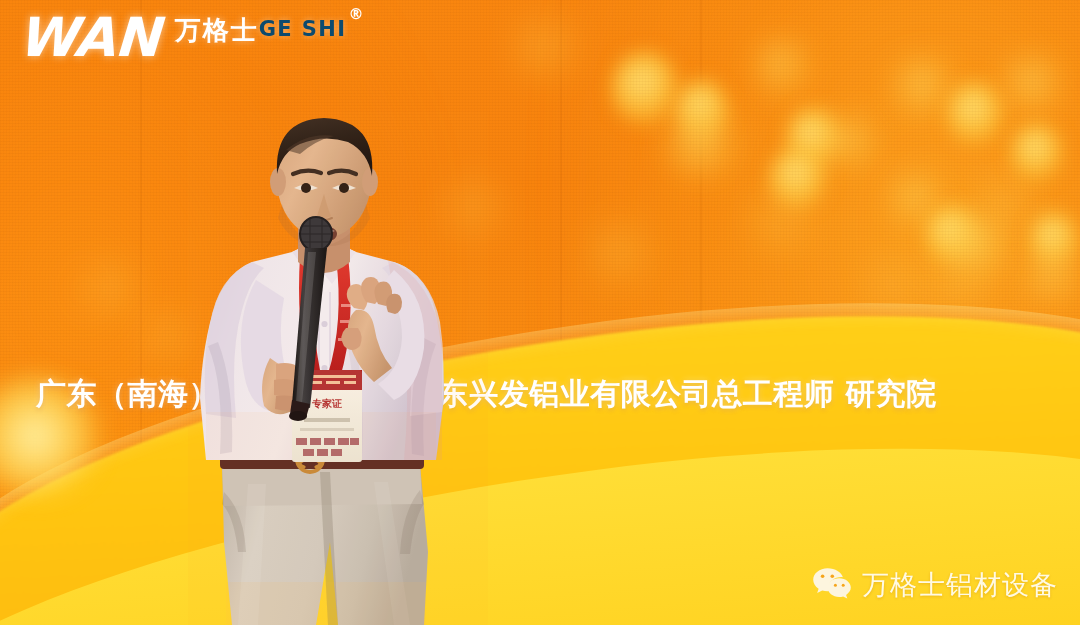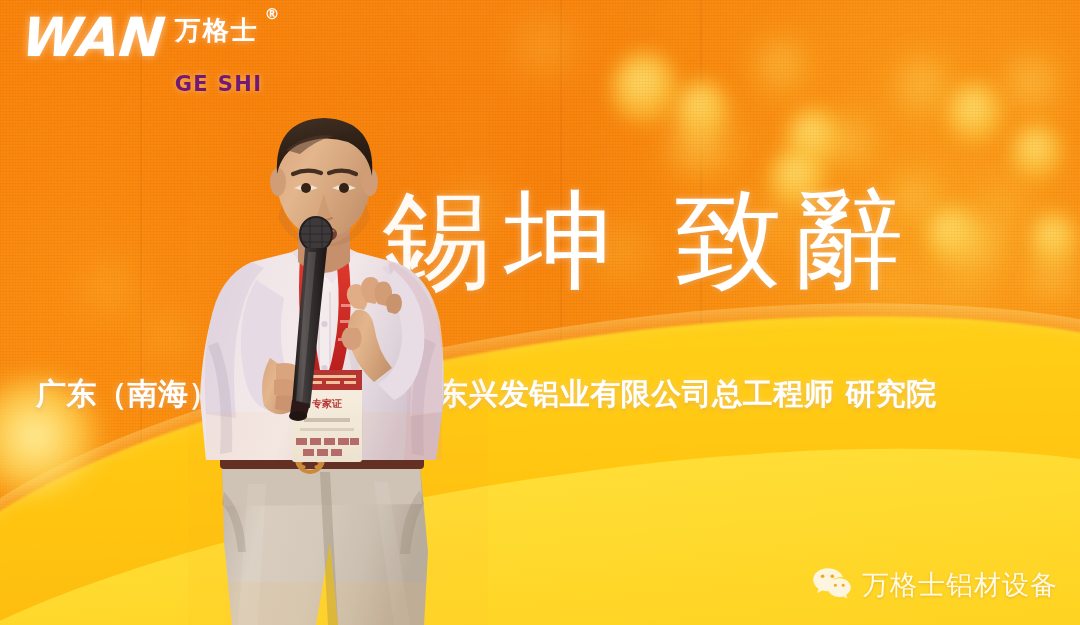--- a/index.html
+++ b/index.html
@@ -202,41 +202,40 @@
     font-style: italic;
     font-size: 54px;
     line-height: 0.98;
     color: #fff;
     letter-spacing: -1px;
     text-shadow: 0 0 9px rgba(255,255,255,0.55);
     transform: skewX(-6deg);
   }
   .brand-right {
     display: flex;
-    flex-direction: column;
+    flex-direction: row;
     padding-top: 5px;
     position: relative;
-    gap: 28px;
   }
   .brand-cn {
     font-family: "DejaVu Sans", "Liberation Sans", sans-serif;
     font-weight: 700;
     font-size: 26px;
     line-height: 1.05;
     letter-spacing: 2px;
     color: #fff;
     text-shadow: 0 0 7px rgba(255,255,255,0.45);
   }
   .brand-en {
     font-family: "DejaVu Sans", "Liberation Sans", sans-serif;
     font-weight: 700;
     font-size: 21px;
     line-height: 1.15;
     letter-spacing: 1.4px;
-    color: #701a75;
+    color: #0c4a6e;
     text-shadow: 0 0 6px rgba(255,255,255,0.4);
   }
   .brand-reg {
     position: absolute;
     right: -17px;
     top: -7px;
     font-size: 15px;
     font-weight: 700;
     color: #fff;
     font-family: "DejaVu Sans", sans-serif;
@@ -299,21 +298,20 @@
       <div class="bokeh faint" style="left: 760px; top: 198px; width: 46px; height: 50px;"></div>
       <div class="bokeh faint" style="left: 520px; top: 24px; width: 52px; height: 50px;"></div>
       <div class="bokeh faint" style="left: 452px; top: 186px; width: 44px; height: 46px;"></div>
       <div class="bokeh faint" style="left: 596px; top: 230px; width: 48px; height: 48px;"></div>
       <div class="bokeh faint" style="left: 90px; top: 268px; width: 40px; height: 44px;"></div>
       <div class="bokeh faint" style="left: 150px; top: 318px; width: 36px; height: 40px;"></div>
     </div>
 
   <div class="led-grid"></div>
 
-  <div class="headline">錫坤  致辭</div>
   <div class="subtitle">广东（南海）铝...盟专家、广东兴发铝业有限公司总工程师 研究院</div>
 
   <div id="speaker">
     <svg width="300" height="513" viewBox="0 0 300 513" xmlns="http://www.w3.org/2000/svg">
       <defs>
         <linearGradient id="shirtG" x1="0" y1="0" x2="1" y2="0.3">
           <stop offset="0%" stop-color="#d9d2e2"></stop>
           <stop offset="22%" stop-color="#efe9f3"></stop>
           <stop offset="55%" stop-color="#f4eff6"></stop>
           <stop offset="80%" stop-color="#e3dce9"></stop>

